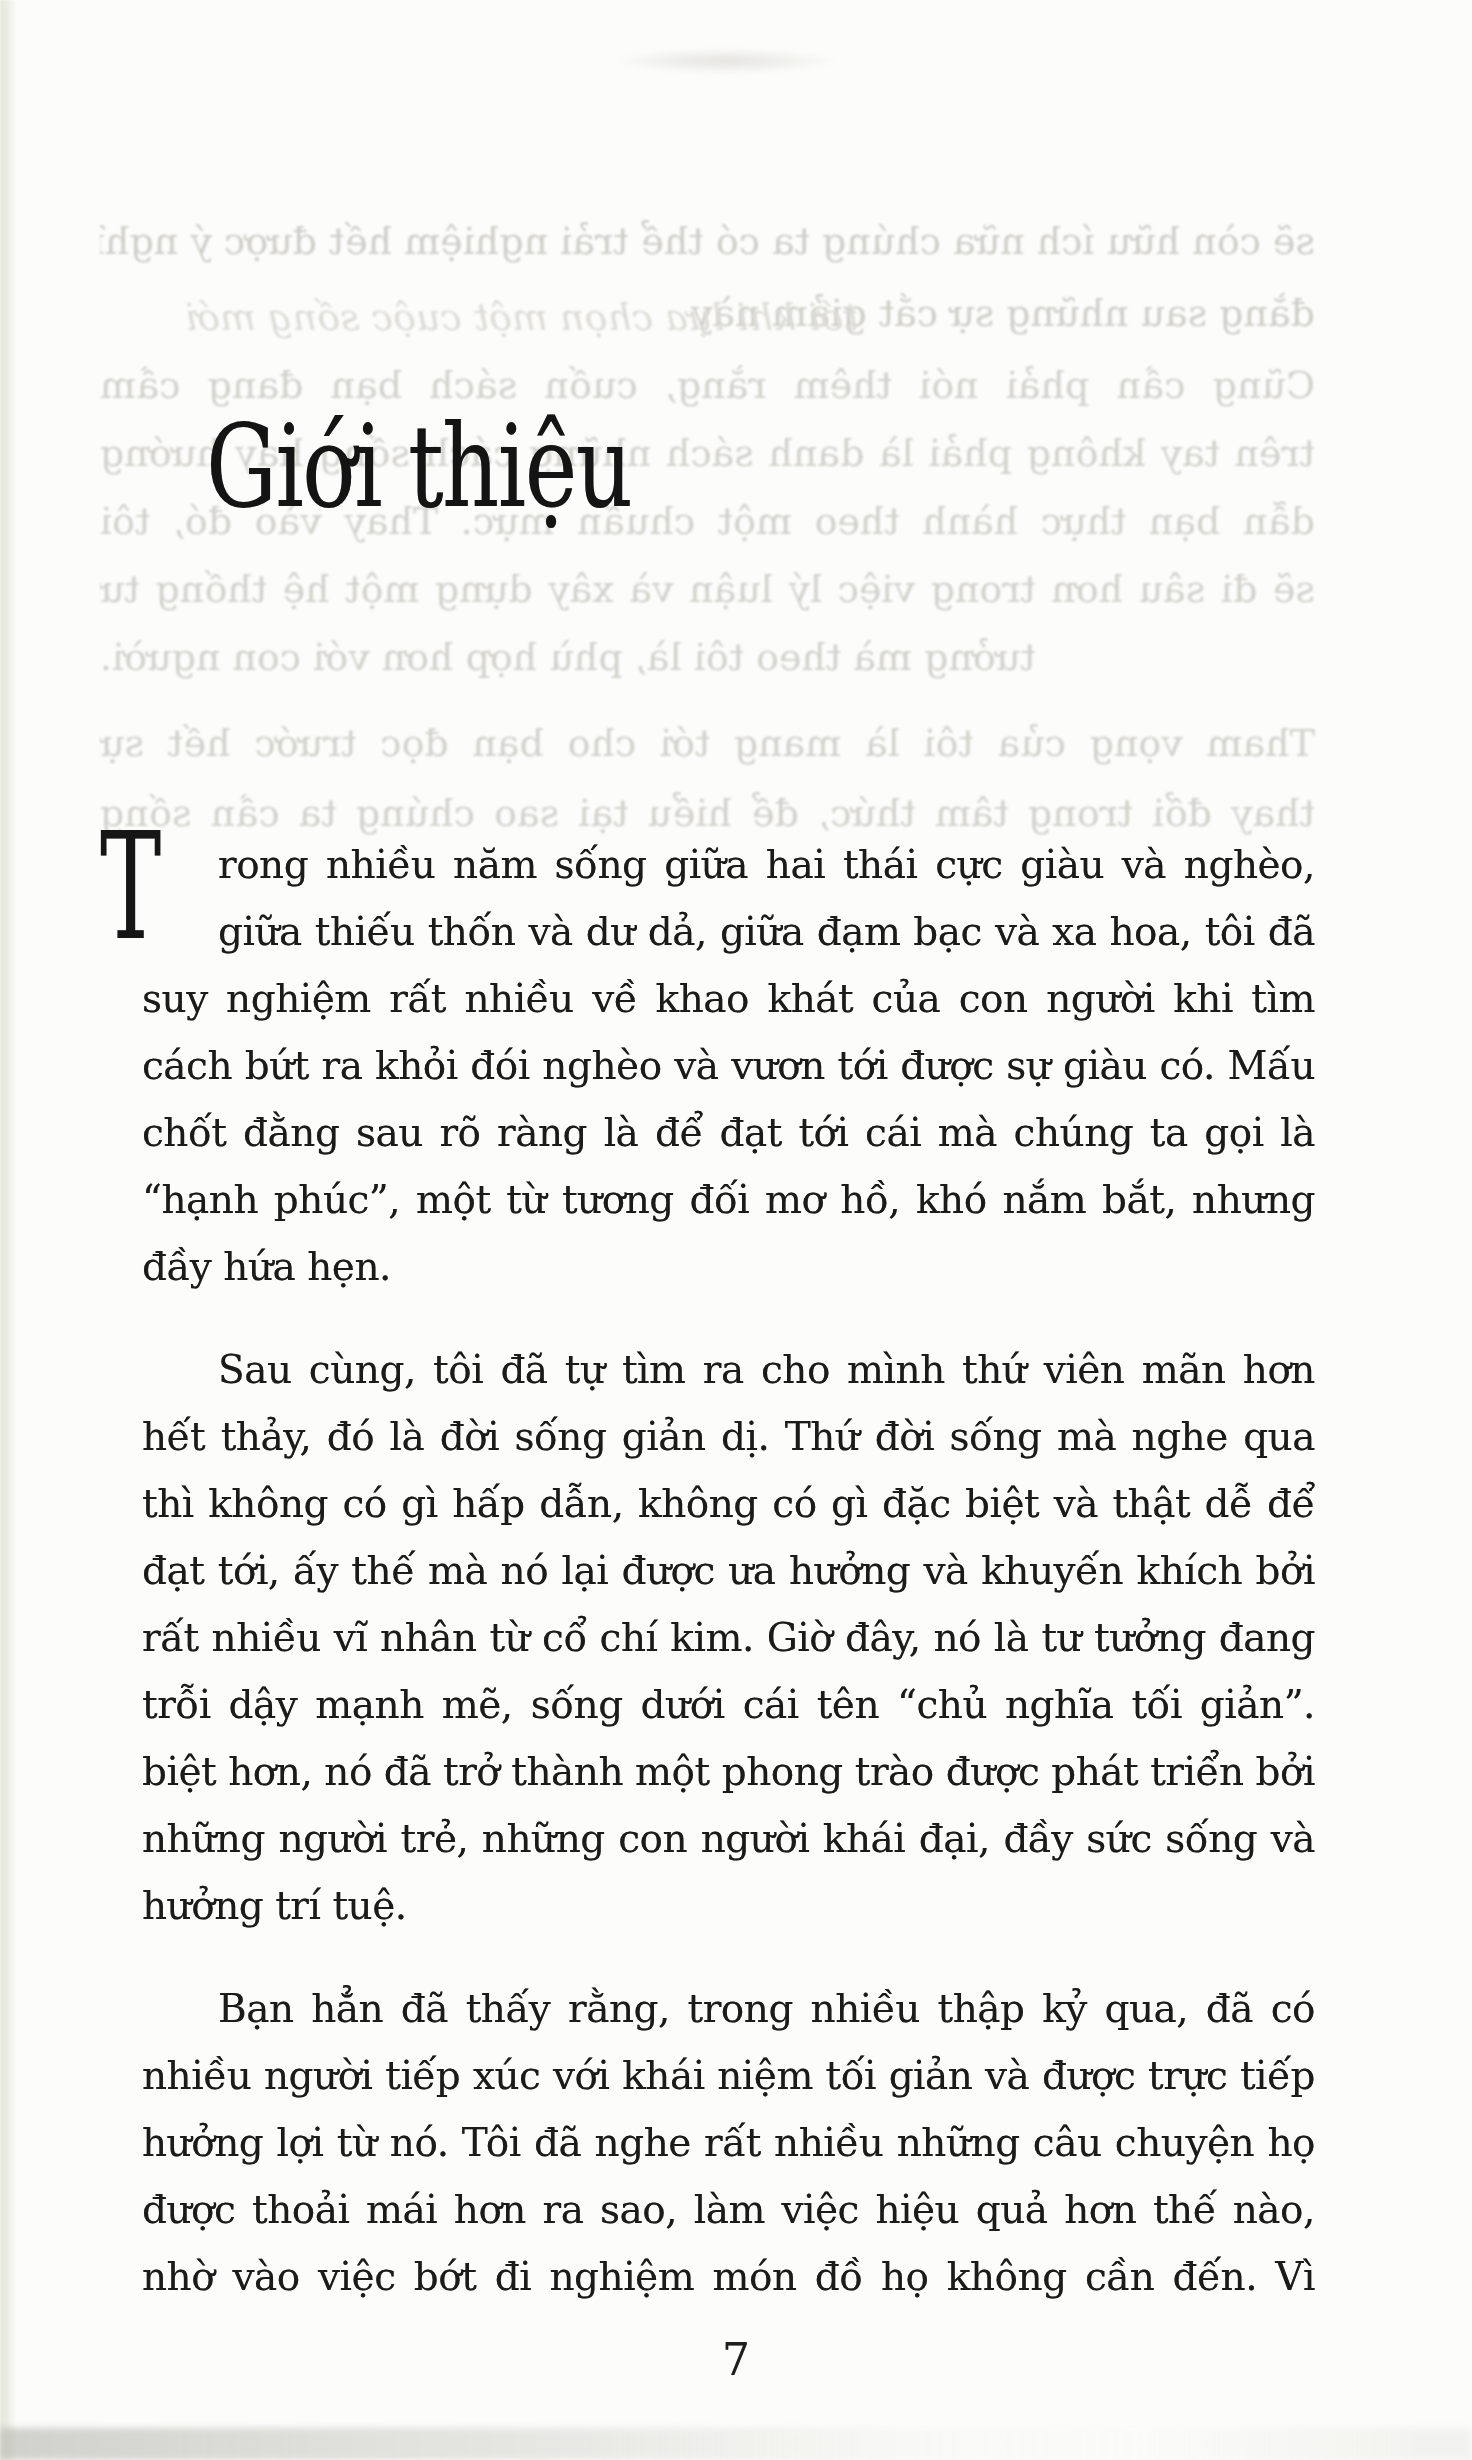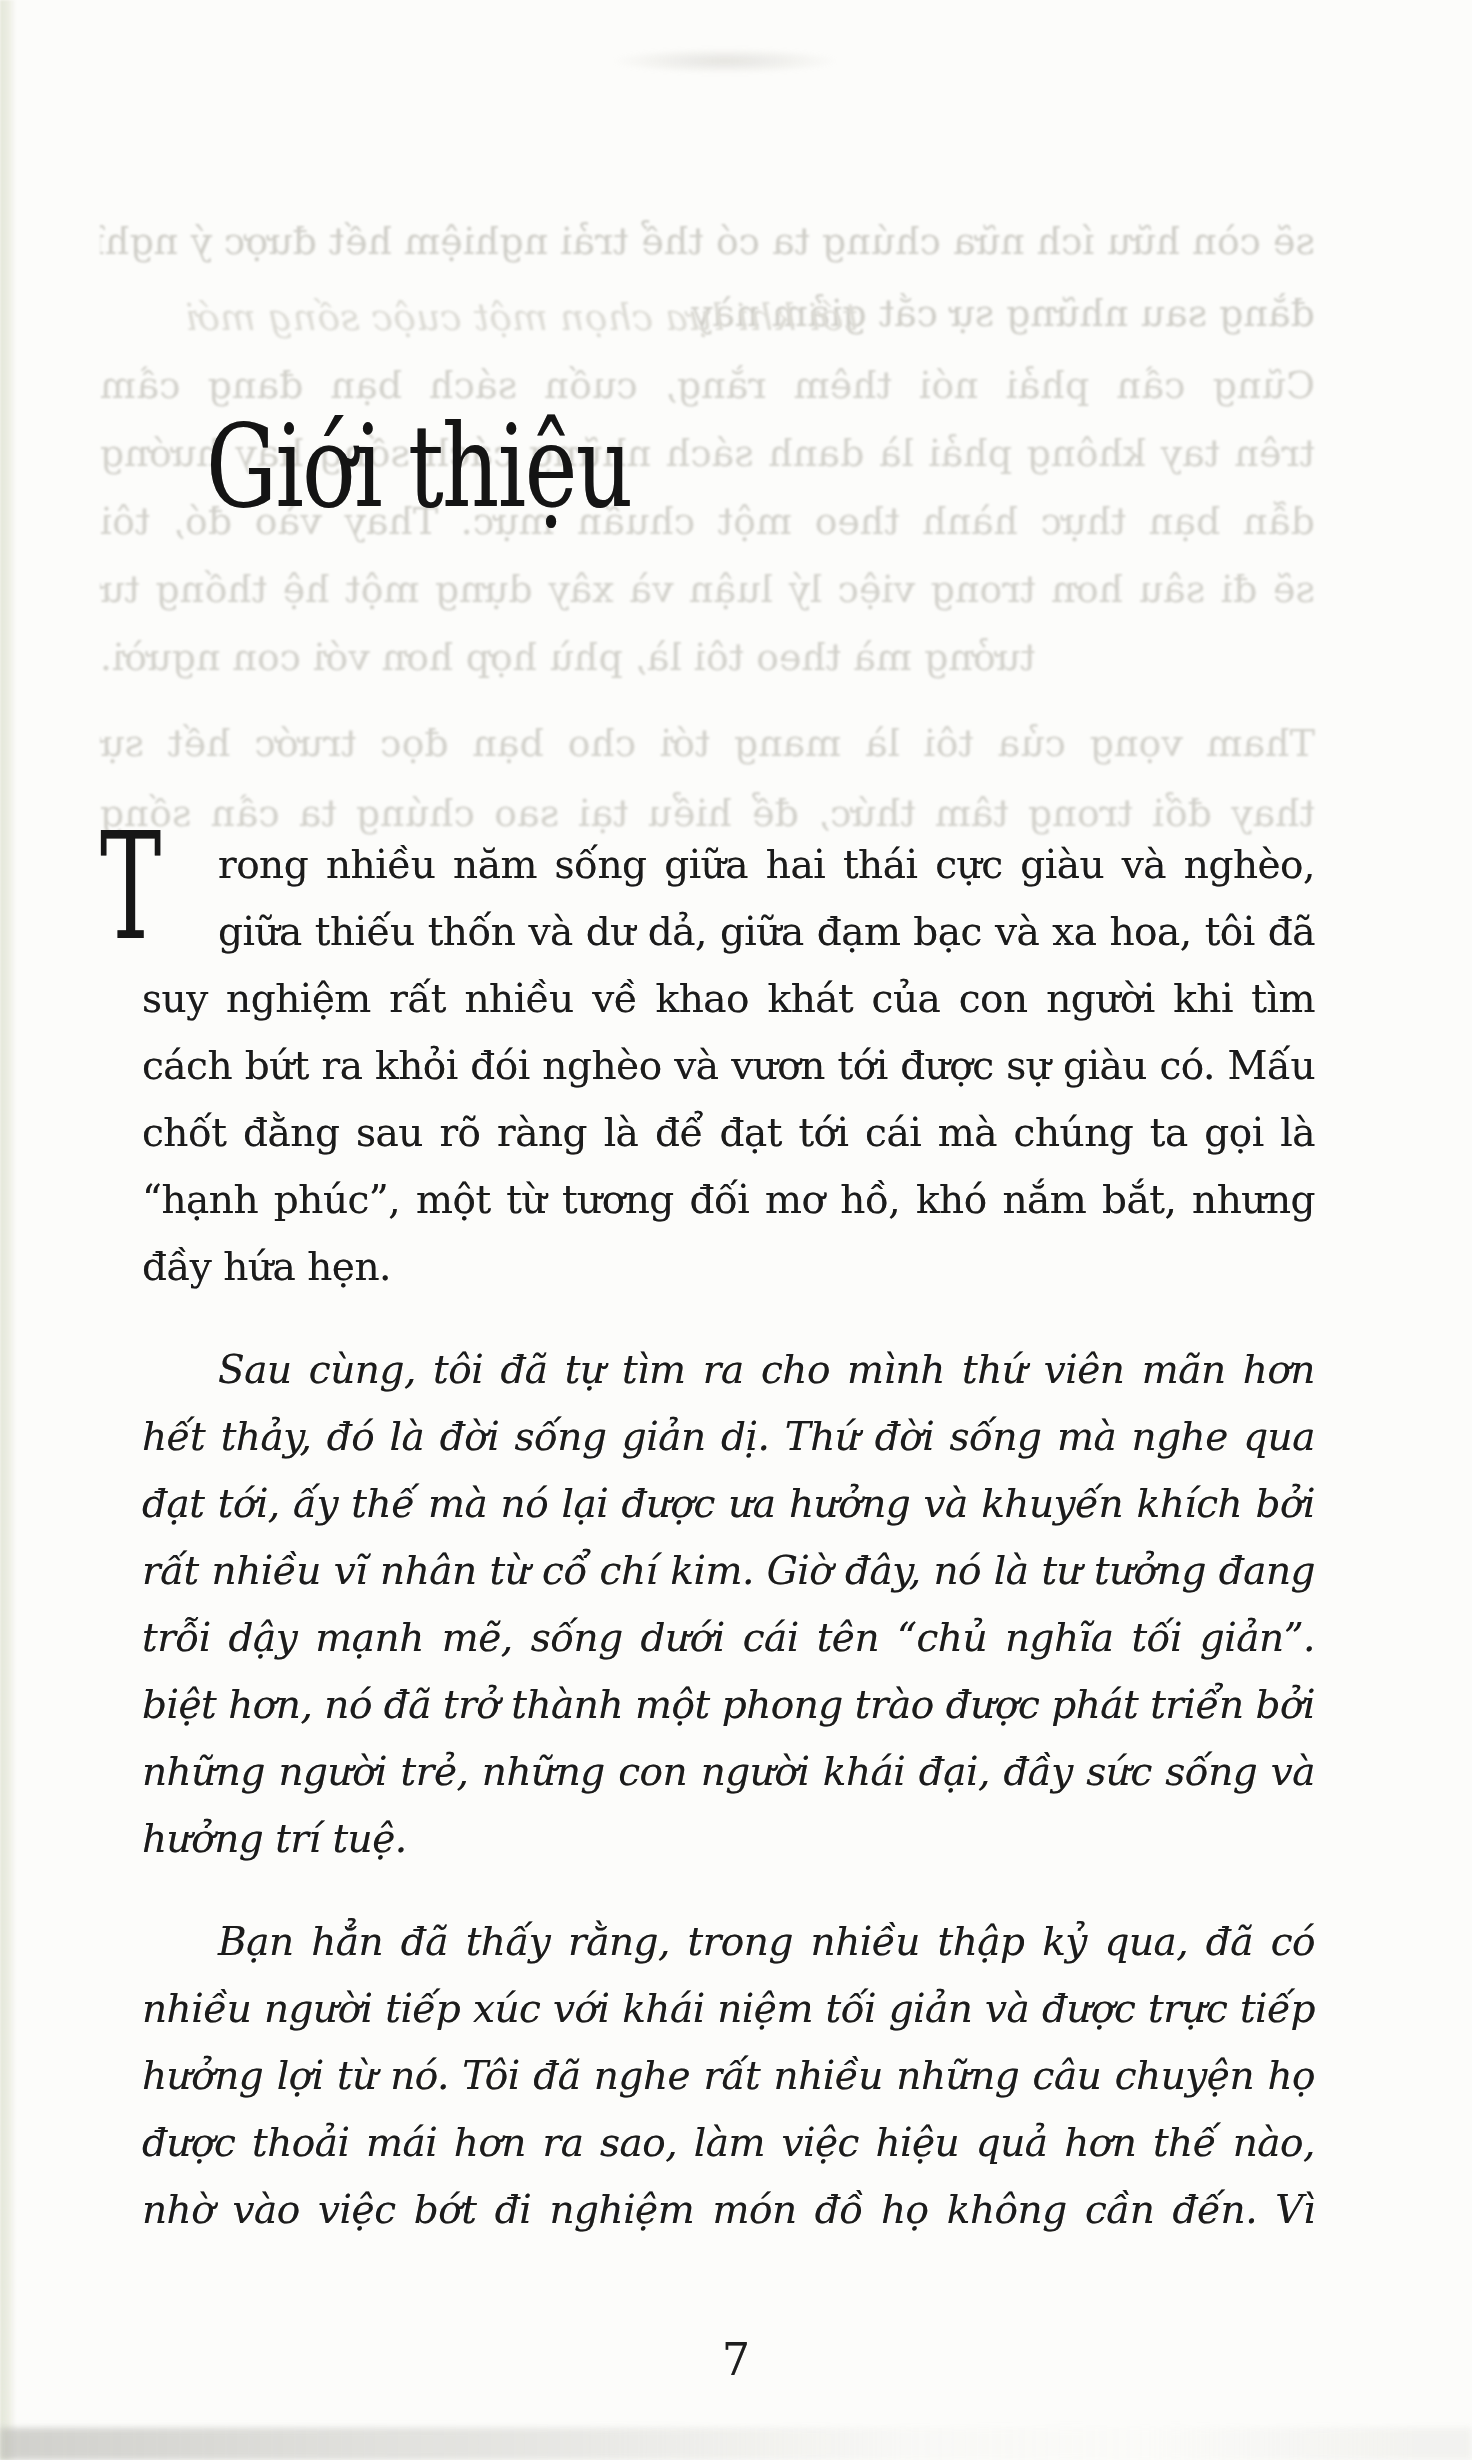--- a/index.html
+++ b/index.html
@@ -76,21 +76,21 @@
     transform-origin: center;
     letter-spacing: -2px;
     text-shadow: 0 0 0.6px rgba(20,20,20,0.5);
   }
 
   
   #body-text {
     position: absolute; left: 100px; top: 831px; width: 1215px;
   }
   .paragraph { position: relative; }
-  .paragraph + .paragraph { margin-top: 36px; font-style: italic; }
+  .paragraph + .paragraph { margin-top: 36px; }
   .line {
     height: 67px; line-height: 67px;
     font-size: 39px; letter-spacing: -0.5px;
     text-align: justify; text-align-last: justify;
     overflow: hidden;
     text-shadow: 0 0 0.6px rgba(20,20,20,0.55);
     box-sizing: border-box;
     margin-left: 42px;
   }
   .line.pl { text-align-last: left; }
@@ -144,20 +144,21 @@
       <div class="line dc-pad">giữa thiếu thốn và dư dả, giữa đạm bạc và xa hoa, tôi đã</div>
       <div class="line">suy nghiệm rất nhiều về khao khát của con người khi tìm</div>
       <div class="line">cách bứt ra khỏi đói nghèo và vươn tới được sự giàu có. Mấu</div>
       <div class="line">chốt đằng sau rõ ràng là để đạt tới cái mà chúng ta gọi là</div>
       <div class="line">“hạnh phúc”, một từ tương đối mơ hồ, khó nắm bắt, nhưng</div>
       <div class="line pl">đầy hứa hẹn.</div>
     </div>
     <div class="paragraph">
       <div class="line indent">Sau cùng, tôi đã tự tìm ra cho mình thứ viên mãn hơn</div>
       <div class="line">hết thảy, đó là đời sống giản dị. Thứ đời sống mà nghe qua</div>
+      <div class="line">thì không có gì hấp dẫn, không có gì đặc biệt và thật dễ để</div>
       <div class="line">đạt tới, ấy thế mà nó lại được ưa hưởng và khuyến khích bởi</div>
       <div class="line">rất nhiều vĩ nhân từ cổ chí kim. Giờ đây, nó là tư tưởng đang</div>
       <div class="line">trỗi dậy mạnh mẽ, sống dưới cái tên “chủ nghĩa tối giản”. Đặc</div>
       <div class="line">biệt hơn, nó đã trở thành một phong trào được phát triển bởi</div>
       <div class="line">những người trẻ, những con người khái đại, đầy sức sống và</div>
       <div class="line pl">hưởng trí tuệ.</div>
     </div>
     <div class="paragraph">
       <div class="line indent">Bạn hẳn đã thấy rằng, trong nhiều thập kỷ qua, đã có rất</div>
       <div class="line">nhiều người tiếp xúc với khái niệm tối giản và được trực tiếp</div>

